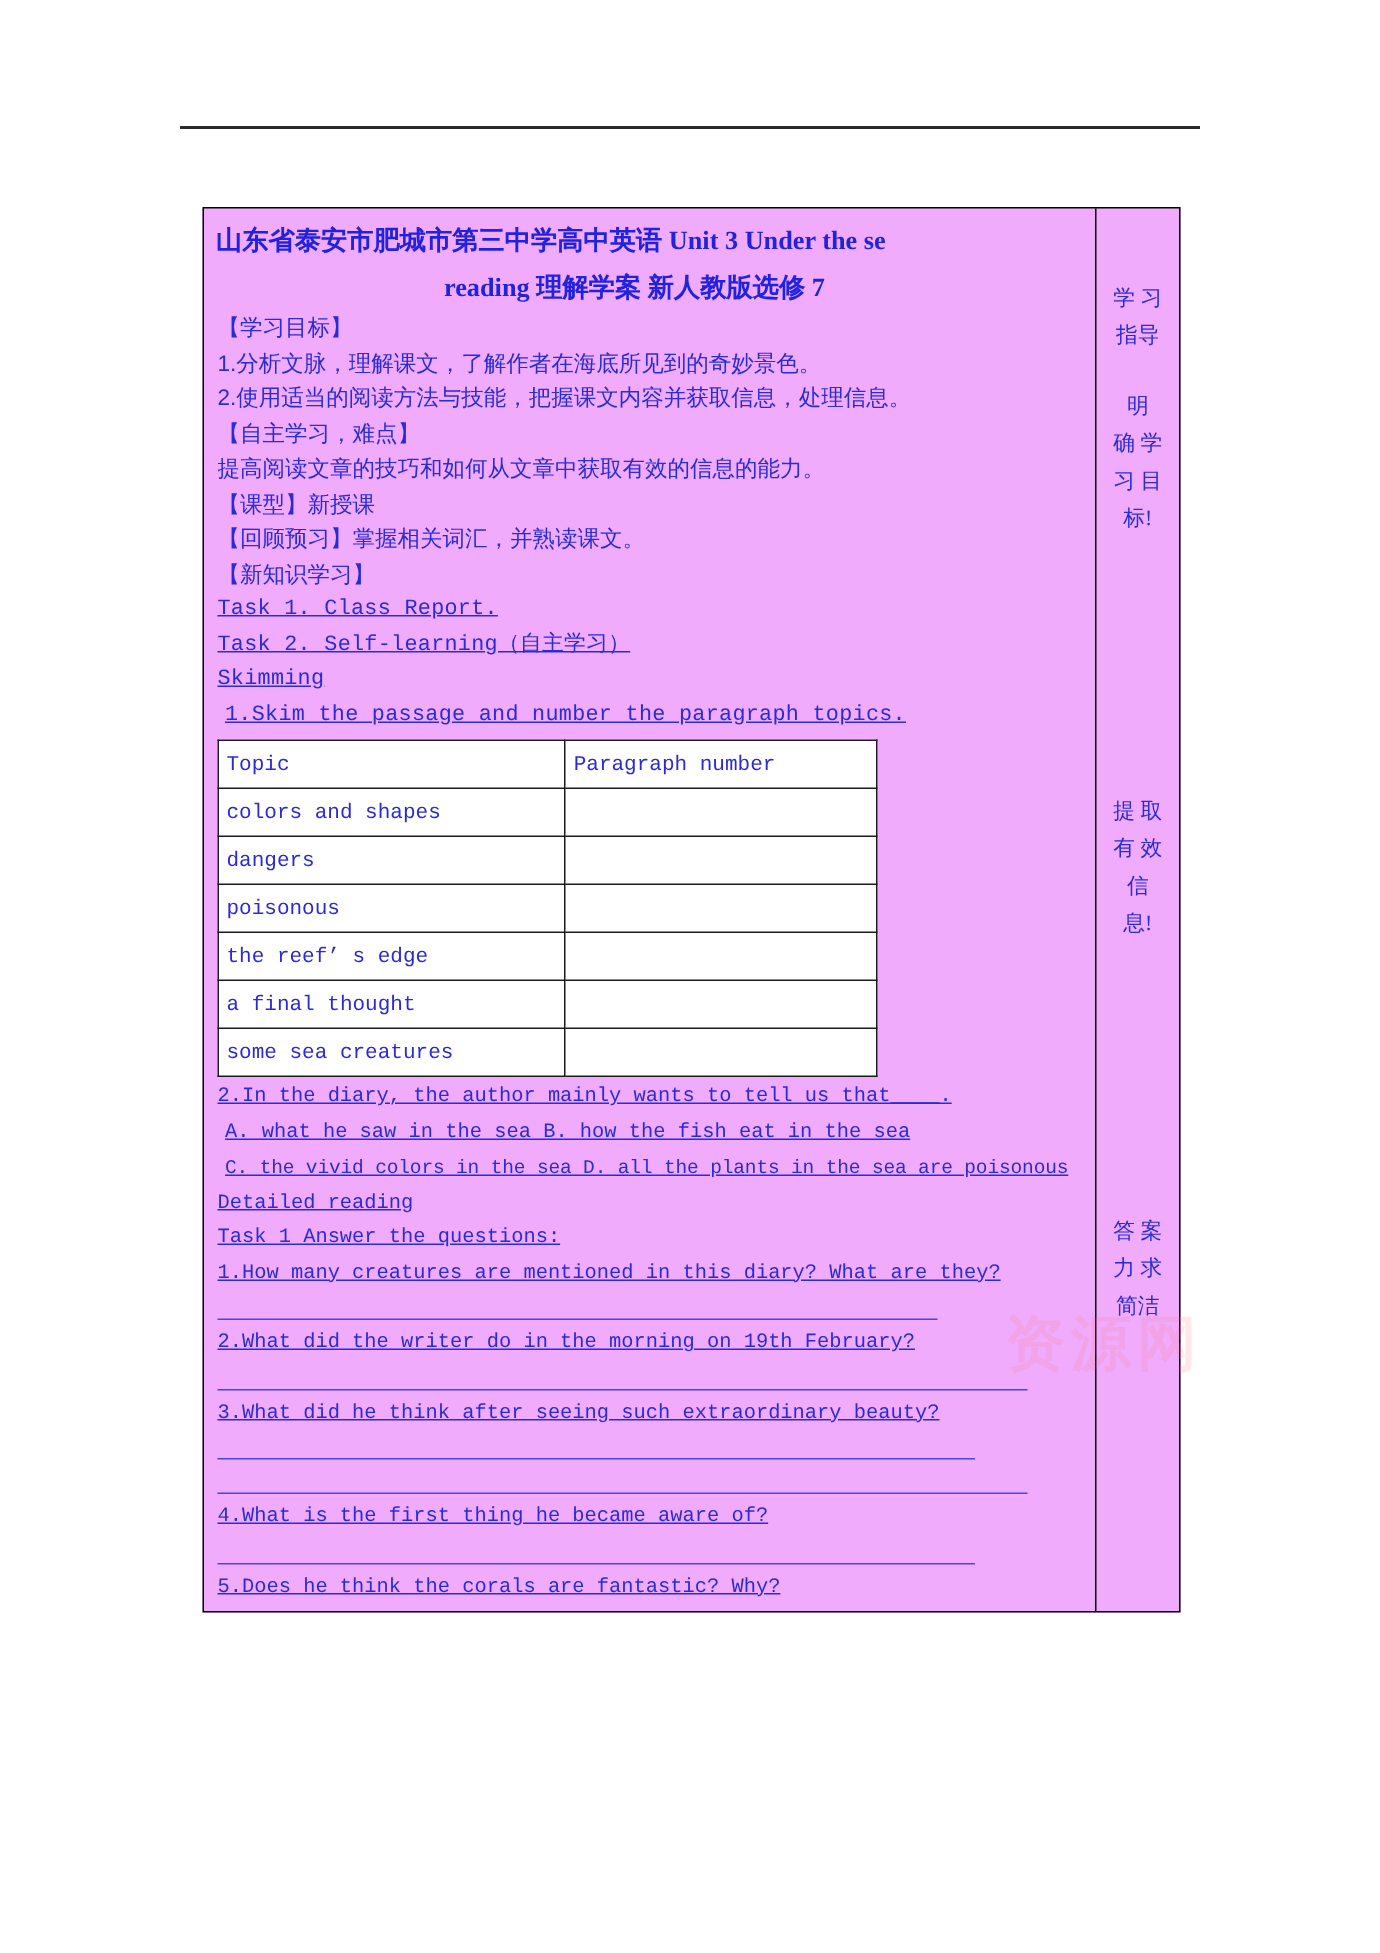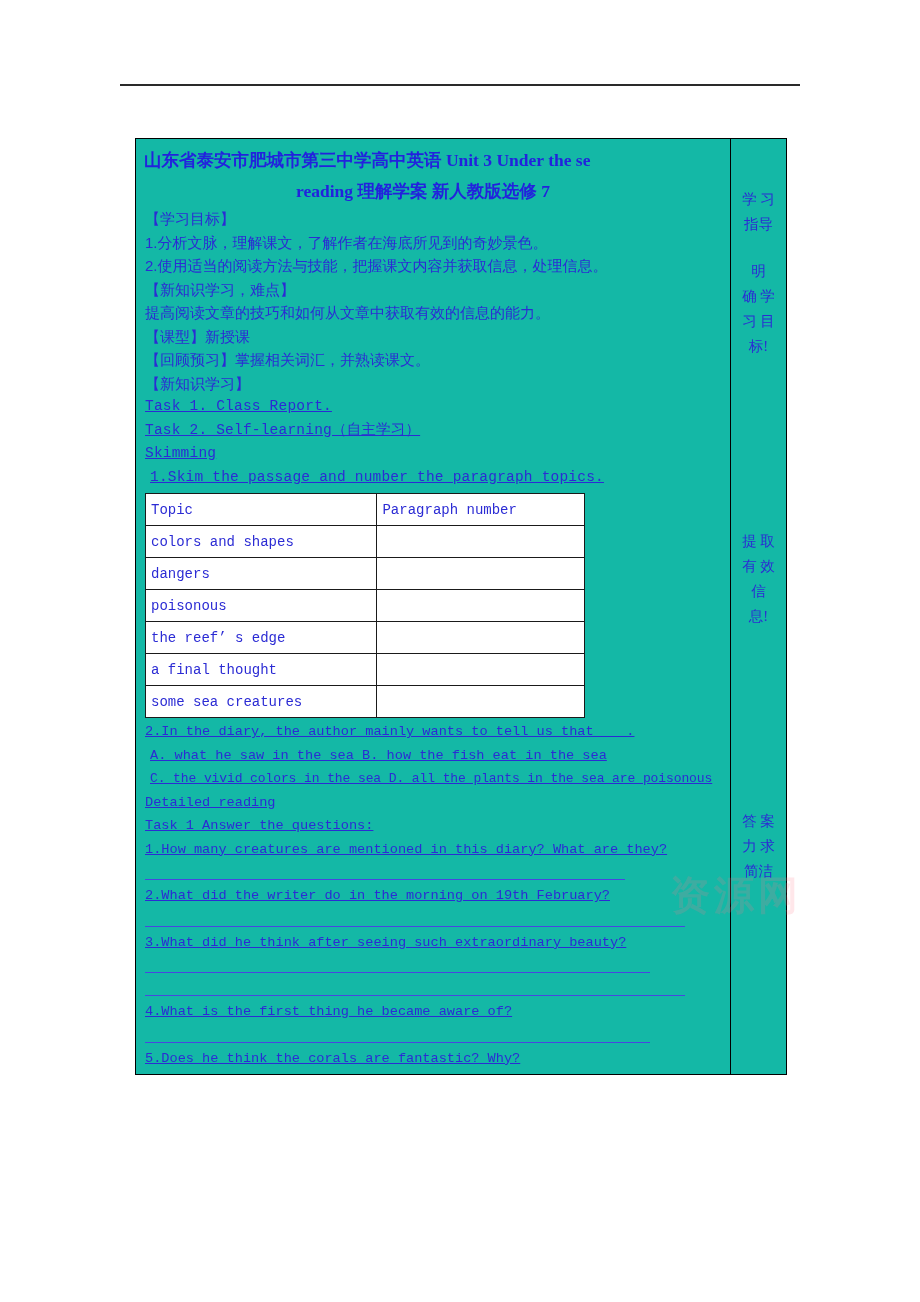--- a/index.html
+++ b/index.html
@@ -33,21 +33,21 @@
   }
 
   
   .doc-table {
     position: absolute;
     left: 135px;
     top: 138px;
     width: 650px;
     border: 1px solid #000000;
     border-collapse: collapse;
-    background: #14b8a6;
+    background: #f0abfc;
   }
   .doc-table > .row {
     display: flex;
     align-items: stretch;
   }
   .main-cell {
     width: 595px;
     box-sizing: border-box;
     border-right: 1px solid #000000;
     padding: 6px 0 4px 0;
@@ -183,21 +183,21 @@
 
       <div class="main-cell">
 
         <div class="title">山东省泰安市肥城市第三中学高中英语 Unit 3 Under the se</div>
         <div class="title title-2">reading 理解学案 新人教版选修 7</div>
 
         <div class="ln cn">【学习目标】</div>
         <div class="ln cn">1.分析文脉，理解课文，了解作者在海底所见到的奇妙景色。</div>
         <div class="ln cn">2.使用适当的阅读方法与技能，把握课文内容并获取信息，处理信息。</div>
 
-        <div class="ln cn">【新知识学习，难点】</div>
+        <div class="ln cn">【自主学习，难点】</div>
         <div class="ln cn">提高阅读文章的技巧和如何从文章中获取有效的信息的能力。</div>
 
         <div class="ln cn"><span>【课型】</span><span>新授课</span></div>
 
         <div class="ln cn"><span>【回顾预习】</span><span>掌握相关词汇，并熟读课文。</span></div>
 
         <div class="ln cn">【新知识学习】</div>
 
         <div class="ln mono">Task 1. Class Report.</div>
         <div class="ln mono">Task 2. Self-learning（自主学习）</div>

